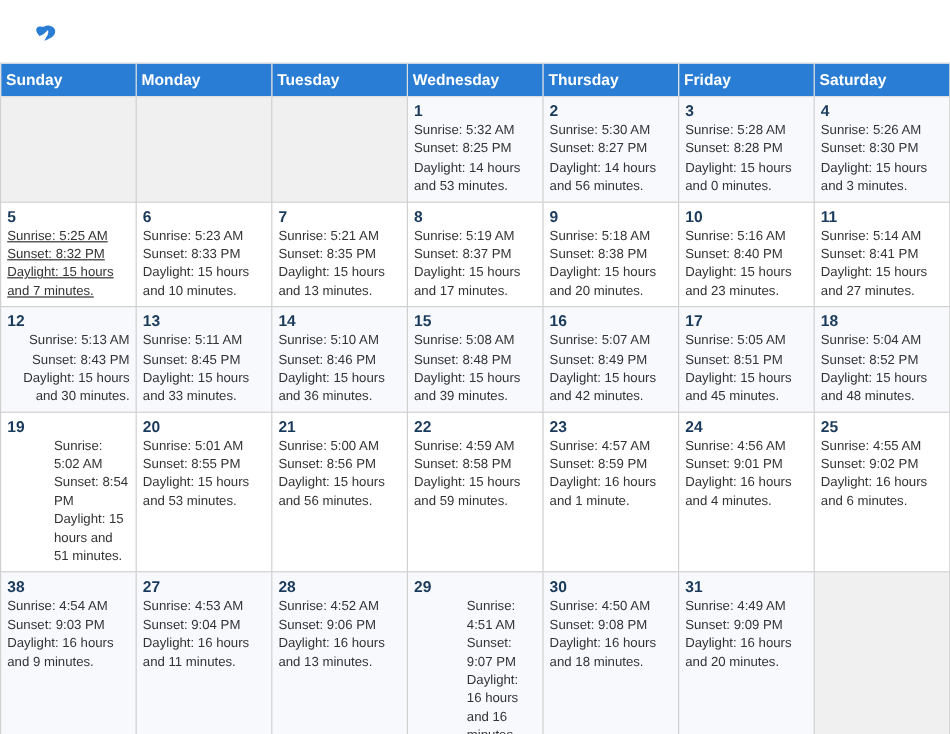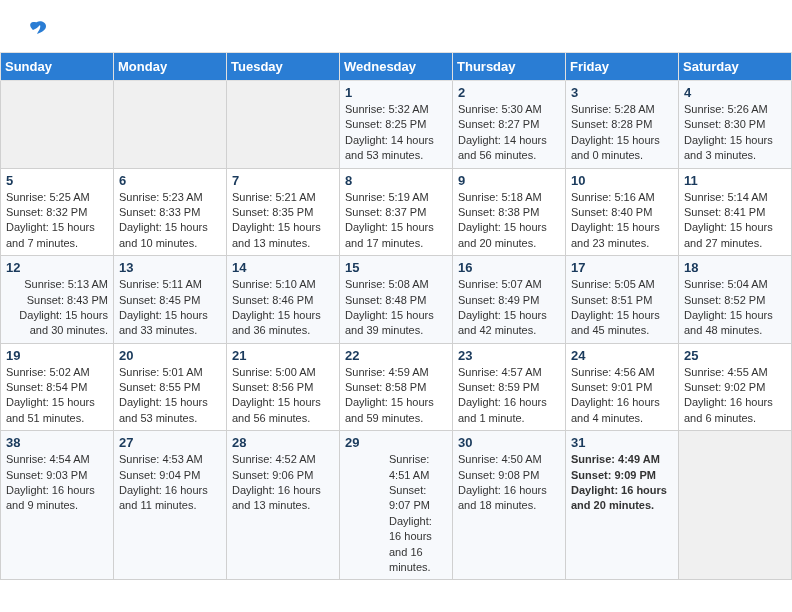--- a/index.html
+++ b/index.html
@@ -150,21 +150,21 @@
         <td>
           <span class="day-num">4</span>
           <div class="day-info" style="white-space: pre-line;">Sunrise: 5:26 AM
 Sunset: 8:30 PM
 Daylight: 15 hours and 3 minutes.</div>
         </td>
       </tr>
       <tr>
         <td>
           <span class="day-num">5</span>
-          <div class="day-info" style="white-space: pre-line;">Sunrise: 5:25 AM
+          <div class="day-info" style="white-space: pre-line; text-decoration: underline;">Sunrise: 5:25 AM
 Sunset: 8:32 PM
 Daylight: 15 hours and 7 minutes.</div>
         </td>
         <td>
           <span class="day-num">6</span>
           <div class="day-info" style="white-space: pre-line;">Sunrise: 5:23 AM
 Sunset: 8:33 PM
 Daylight: 15 hours and 10 minutes.</div>
         </td>
         <td>
@@ -238,21 +238,21 @@
         <td>
           <span class="day-num">18</span>
           <div class="day-info" style="white-space: pre-line;">Sunrise: 5:04 AM
 Sunset: 8:52 PM
 Daylight: 15 hours and 48 minutes.</div>
         </td>
       </tr>
       <tr>
         <td>
           <span class="day-num">19</span>
-          <div class="day-info" style="white-space: pre-line;">Sunrise: 5:02 AM
+          <div class="day-info" style="white-space: pre-line; margin-left: 39px;">Sunrise: 5:02 AM
 Sunset: 8:54 PM
 Daylight: 15 hours and 51 minutes.</div>
         </td>
         <td>
           <span class="day-num">20</span>
           <div class="day-info" style="white-space: pre-line;">Sunrise: 5:01 AM
 Sunset: 8:55 PM
 Daylight: 15 hours and 53 minutes.</div>
         </td>
         <td>
@@ -312,20 +312,20 @@
 Daylight: 16 hours and 16 minutes.</div>
         </td>
         <td>
           <span class="day-num">30</span>
           <div class="day-info" style="white-space: pre-line;">Sunrise: 4:50 AM
 Sunset: 9:08 PM
 Daylight: 16 hours and 18 minutes.</div>
         </td>
         <td>
           <span class="day-num">31</span>
-          <div class="day-info" style="white-space: pre-line; font-weight: bold;">Sunrise: 4:49 AM
+          <div class="day-info" style="white-space: pre-line;">Sunrise: 4:49 AM
 Sunset: 9:09 PM
 Daylight: 16 hours and 20 minutes.</div>
         </td>
         <td class="empty-cell"></td>
       </tr>
     </tbody>
 </table>
 
 </body></html>

